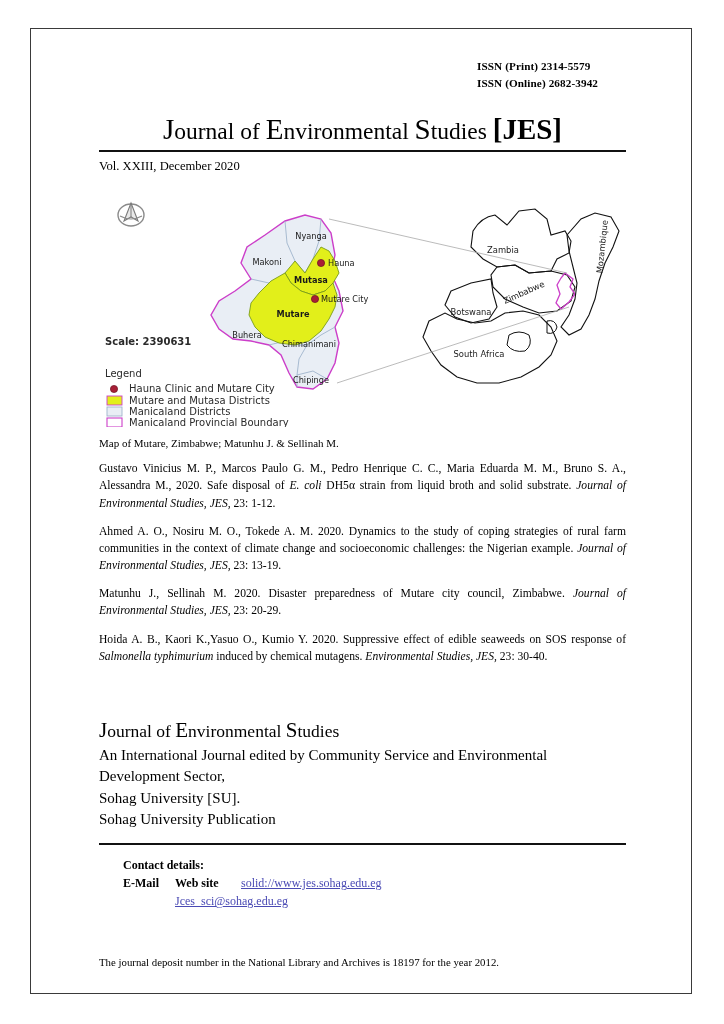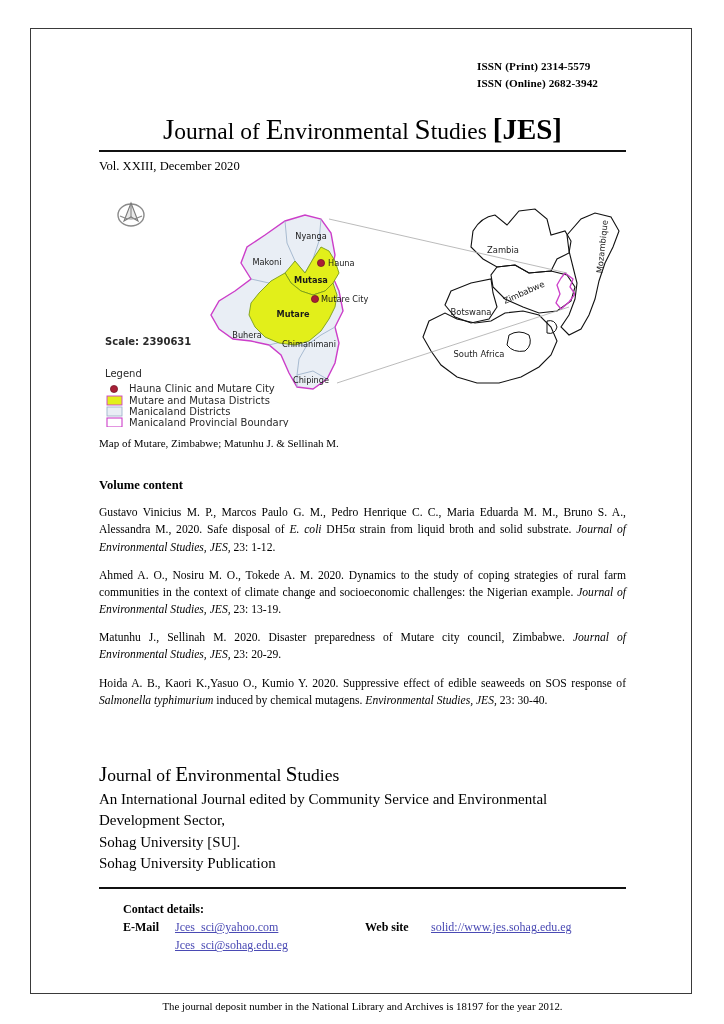--- a/index.html
+++ b/index.html
@@ -143,21 +143,21 @@
     flex: 0 0 auto;
   }
   .link {
     color: #4a4ab4;
     text-decoration: underline;
   }
   .link-row2 { padding-left: 52px; }
 
   .deposit {
     margin-top: 46px;
-    text-align: center;
+    text-align: left;
     font-size: 10.8px;
   }
 
   
   .mlabel {
     font-family: "DejaVu Sans", sans-serif;
     font-size: 8.2px;
     fill: #1a1a1a;
   }
   .mlabel-b {
@@ -292,44 +292,40 @@
         <text class="mlabel-legend" x="30" y="220">Manicaland Districts</text>
 
         <rect x="8" y="223" width="15" height="9" fill="#ffffff" stroke="#cc3ec9" stroke-width="1.1"></rect>
         <text class="mlabel-legend" x="30" y="231">Manicaland Provincial Boundary</text>
       </g>
     </svg>
   </div>
 
   <div class="map-caption">Map of Mutare, Zimbabwe; Matunhu J. &amp; Sellinah M.</div>
 
-  <div class="volume-heading">Volume content</div>
 
   <div class="entry"><span>Gustavo Vinicius M. P., Marcos Paulo G. M., Pedro Henrique C. C., Maria Eduarda M. M., Bruno S. A., Alessandra M., 2020. Safe disposal of </span><i>E. coli</i><span> DH5α strain from liquid broth and solid substrate. </span><i>Journal of Environmental Studies, JES,</i><span> 23: 1-12.</span></div>
   <div class="entry"><span>Ahmed A. O., Nosiru M. O., Tokede A. M. 2020. Dynamics to the study of coping strategies of rural farm communities in the context of climate change and socioeconomic challenges: the Nigerian example. </span><i>Journal of Environmental Studies, JES,</i><span> 23: 13-19.</span></div>
   <div class="entry"><span>Matunhu J., Sellinah M. 2020. Disaster preparedness of Mutare city council, Zimbabwe. </span><i>Journal of Environmental Studies, JES,</i><span> 23: 20-29.</span></div>
   <div class="entry"><span>Hoida A. B., Kaori K.,Yasuo O., Kumio Y. 2020. Suppressive effect of edible seaweeds on SOS response of </span><i>Salmonella typhimurium</i><span> induced by chemical mutagens. </span><i>Environmental Studies, JES,</i><span> 23: 30-40.</span></div>
 
   <div class="footer-title"><span class="cap">J</span><span>ournal of </span><span class="cap">E</span><span>nvironmental </span><span class="cap">S</span><span>tudies</span></div>
 
   <div class="footer-desc">
     <div>An International Journal edited by Community Service and Environmental Development Sector,</div>
     <div>Sohag University [SU].</div>
     <div>Sohag University Publication</div>
   </div>
 
   <hr class="rule-footer">
 
   <div class="contact">
     <div class="contact-title">Contact details:</div>
     <div class="contact-row">
       <span class="contact-label">E-Mail</span>
-      <span class="contact-emails">
-        <a class="link" href="#">Jces_sci@yahoo.com</a>
-      </span>
       <span class="contact-web-label">Web site</span>
       <a class="link" href="#">solid://www.jes.sohag.edu.eg</a>
     </div>
     <div class="link-row2">
       <a class="link" href="#">Jces_sci@sohag.edu.eg</a>
     </div>
   </div>
 
   <div class="deposit">The journal deposit number in the National Library and Archives is 18197 for the year 2012.</div>
 

